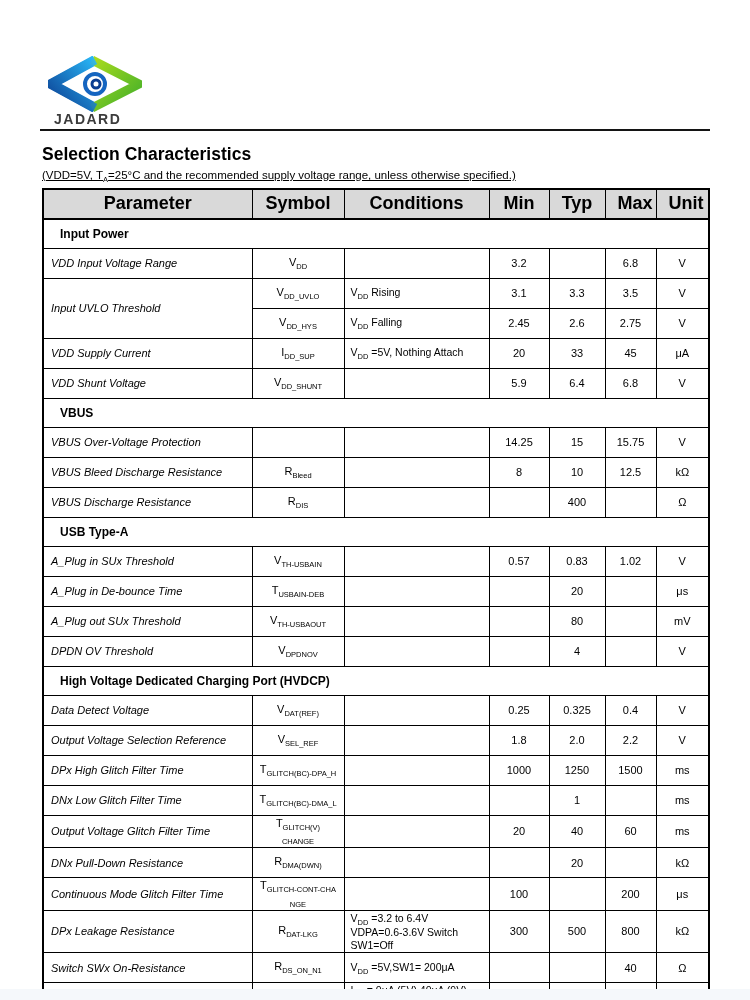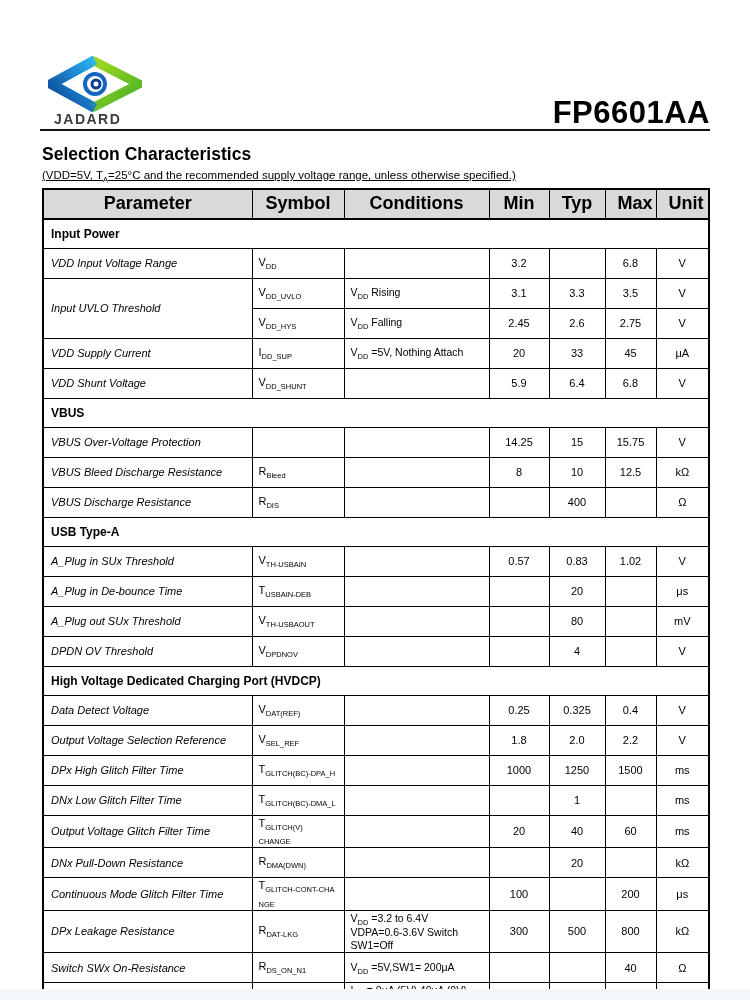--- a/index.html
+++ b/index.html
@@ -19,23 +19,23 @@
   h1.title { margin:13px 0 4px 42px; font-size:17.5px; font-weight:bold; color:#000; }
   .subtitle { margin:0 0 4px 42px; font-size:11.5px; text-decoration:underline; }
   
   table.ec { border-collapse:collapse; table-layout:fixed; margin-left:42px; width:666px;
              border:2.5px solid #000; font-size:11px; }
   col.c-param{width:209px} col.c-sym{width:92px} col.c-cond{width:145px}
   col.c-min{width:60px} col.c-typ{width:56px} col.c-max{width:51px} col.c-unit{width:53px}
   th { background:#d9d9d9; border:1px solid #000; border-bottom:2px solid #000;
        font-size:18px; font-weight:bold; height:26px; padding:1px 12px; }
   td { border:1px solid #000; padding:1px 6px; height:27px; vertical-align:middle; }
-  tr.section-row td { font-weight:bold; font-size:12px; padding-left:7px; height:26px; }
+  tr.section-row td { font-weight:bold; font-size:12px; padding-left:16px; height:26px; }
   td.param { text-align:left; padding-left:7px;font-style:italic; }
-  td.sym   { text-align:left; line-height:1.25; }
+  td.sym   { text-align:center; line-height:1.25; }
   td.cond  { text-align:left; padding-left:6px; font-size:10.5px; white-space:pre-line; line-height:1.2; }
   td.num   { text-align:center; }
   sub { font-size:7.5px; line-height:1; }
   .strip { position:absolute; left:0; bottom:0; width:750px; height:11px; background:#f5f8fb; }
 </style>
 </head>
 <body>
 
 <div class="page">
 
@@ -52,21 +52,20 @@
         </linearGradient>
       </defs>
       <polyline points="47,4 3,28 47,52" fill="none" stroke="url(#lgB)" stroke-width="10"></polyline>
       <polyline points="44,4 91,28 44,52" fill="none" stroke="url(#lgG)" stroke-width="9"></polyline>
       <polyline points="47,4 3,28 47,52" fill="none" stroke="url(#lgB)" stroke-width="9" opacity="0.9"></polyline>
       <circle cx="47" cy="28" r="12" fill="#ffffff"></circle>
       <circle cx="47" cy="28" r="10" fill="none" stroke="#1565c0" stroke-width="4"></circle>
       <circle cx="48" cy="28" r="4" fill="none" stroke="#0b3d91" stroke-width="3"></circle>
     </svg>
     <div class="brand">JADARD</div>
-    <div class="part">FP6601AA</div>
   </div>
   <div class="rule"></div>
 
   <h1 class="title">Selection Characteristics</h1>
   <div class="subtitle">(VDD=5V, T<sub>A</sub>=25°C and the recommended supply voltage range, unless otherwise specified.)</div>
 
   <table class="ec">
     <colgroup>
       <col class="c-param">
         <col class="c-sym">

